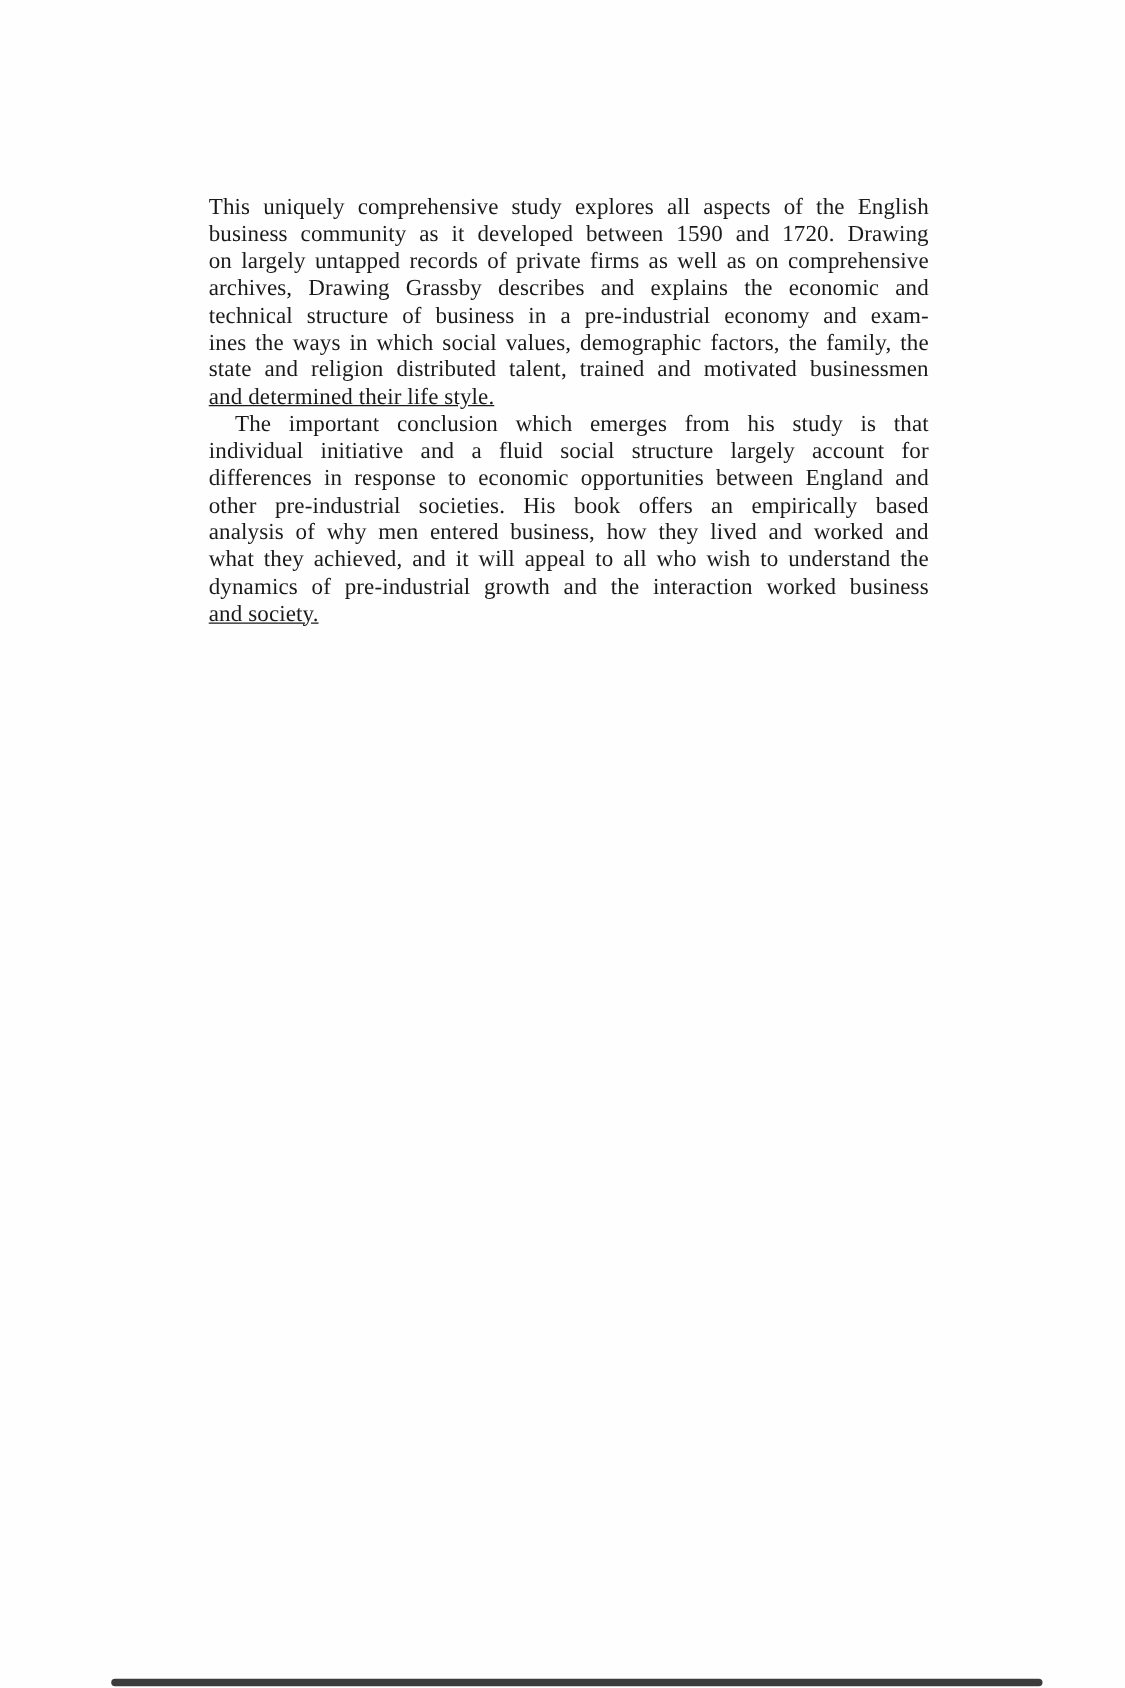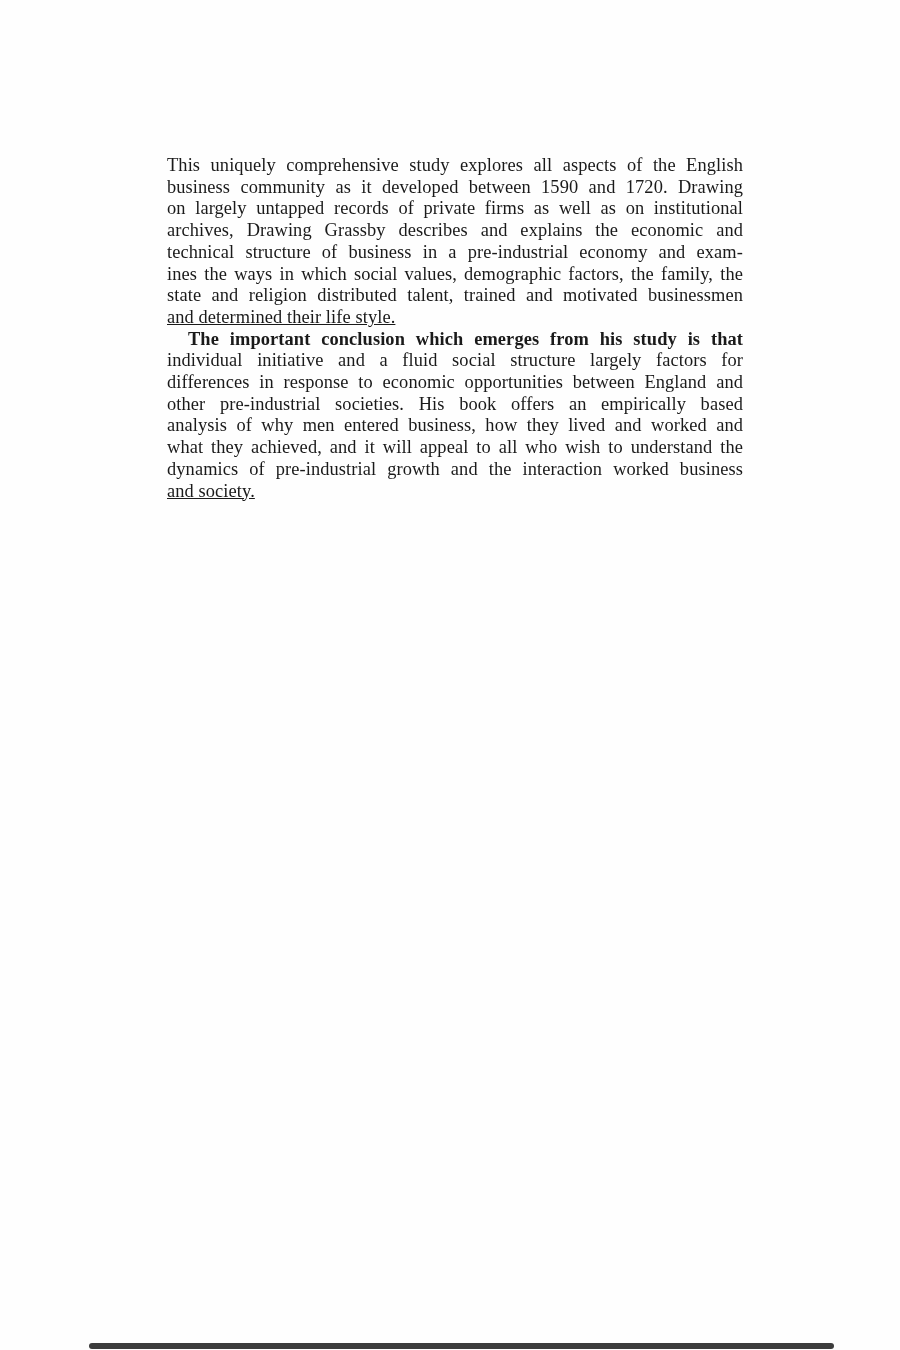--- a/index.html
+++ b/index.html
@@ -33,50 +33,49 @@
     text-align: justify;
     text-align-last: justify;
     white-space: normal;
   }
   .line.last {
     text-align-last: left;
     text-decoration: underline;
   }
   .line.indent {
     padding-left: 21px;
-    font-weight: bold;
   }
   .edge-bar {
     position: absolute;
     left: 89px;
     top: 1343px;
     width: 745px;
     height: 6px;
     border-radius: 3px;
     filter: blur(0.6px);
   }
 </style>
 </head>
 <body style="background: rgb(254, 254, 254);">
 
 <div class="page">
   <div class="text-block" style="color: rgb(26, 26, 26);">
       <div class="paragraph">
         <div class="line">This uniquely comprehensive study explores all aspects of the English</div>
         <div class="line">business community as it developed between 1590 and 1720. Drawing</div>
-        <div class="line">on largely untapped records of private firms as well as on institutional</div>
+        <div class="line">on largely untapped records of private firms as well as on comprehensive</div>
         <div class="line">archives, Drawing Grassby describes and explains the economic and</div>
         <div class="line">technical structure of business in a pre-industrial economy and exam-</div>
         <div class="line">ines the ways in which social values, demographic factors, the family, the</div>
         <div class="line">state and religion distributed talent, trained and motivated businessmen</div>
         <div class="line last">and determined their life style.</div>
       </div>
       <div class="paragraph">
         <div class="line indent">The important conclusion which emerges from his study is that</div>
-        <div class="line">individual initiative and a fluid social structure largely factors for</div>
+        <div class="line">individual initiative and a fluid social structure largely account for</div>
         <div class="line">differences in response to economic opportunities between England and</div>
         <div class="line">other pre-industrial societies. His book offers an empirically based</div>
         <div class="line">analysis of why men entered business, how they lived and worked and</div>
         <div class="line">what they achieved, and it will appeal to all who wish to understand the</div>
         <div class="line">dynamics of pre-industrial growth and the interaction worked business</div>
         <div class="line last">and society.</div>
       </div>
     </div>
   <div class="edge-bar" style="background: rgb(60, 60, 60);"></div>
 </div>

